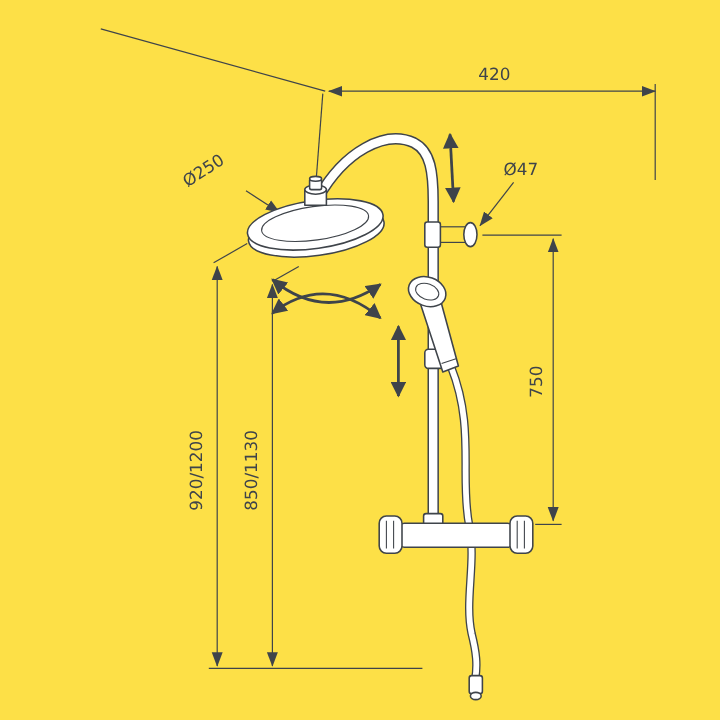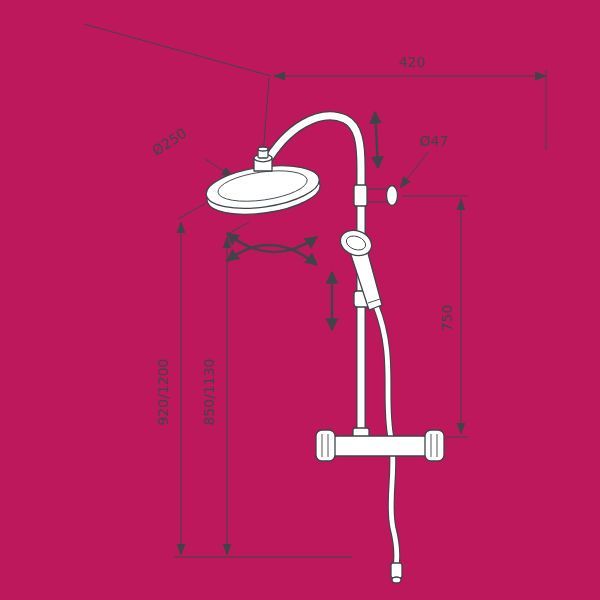--- a/index.html
+++ b/index.html
@@ -1,16 +1,16 @@
 <!DOCTYPE html>
 <html><head>
 <meta charset="utf-8">
 <style>
   html,body{margin:0;padding:0;background:#ffffff;}
-  .stage{width:600px;height:600px;position:relative;background:#be185d;overflow:hidden;text-decoration:underline;}
+  .stage{width:600px;height:600px;position:relative;background:#fde047;overflow:hidden;text-decoration:underline;}
   svg text{
     font-family:"DejaVu Sans","Liberation Sans",sans-serif;
     font-size:14px;
     fill:#3f444a;
   }
   .dl{stroke:#3f444a;stroke-width:1;fill:none;}            
   .ol{stroke:#3f444a;stroke-width:1.3;fill:#ffffff;stroke-linejoin:round;} 
   .ol2{stroke:#3f444a;stroke-width:0.9;fill:none;}         
   .tube-o{stroke:#3f444a;stroke-width:9.5;fill:none;stroke-linejoin:round;}
   .tube-i{stroke:#ffffff;stroke-width:7;fill:none;stroke-linejoin:round;}

